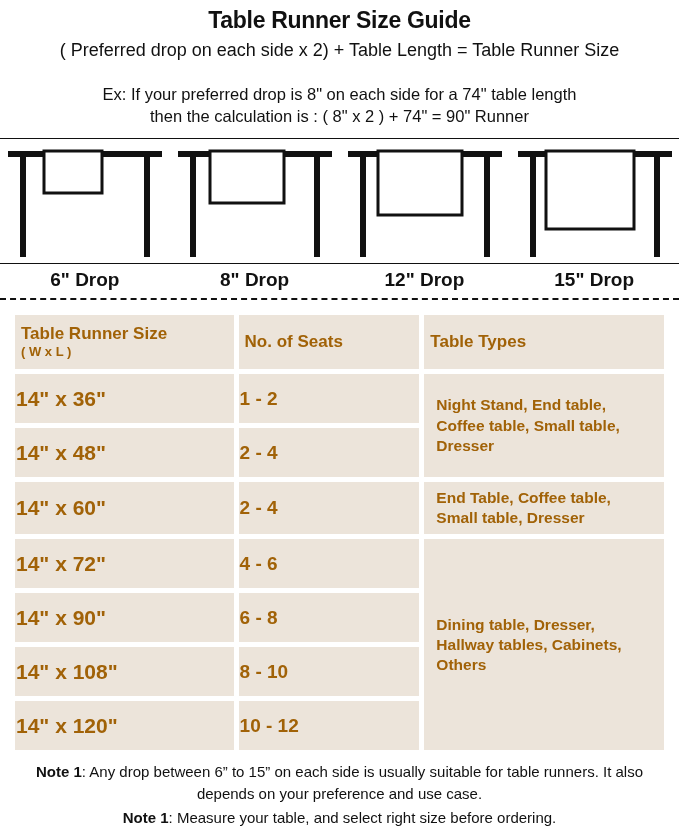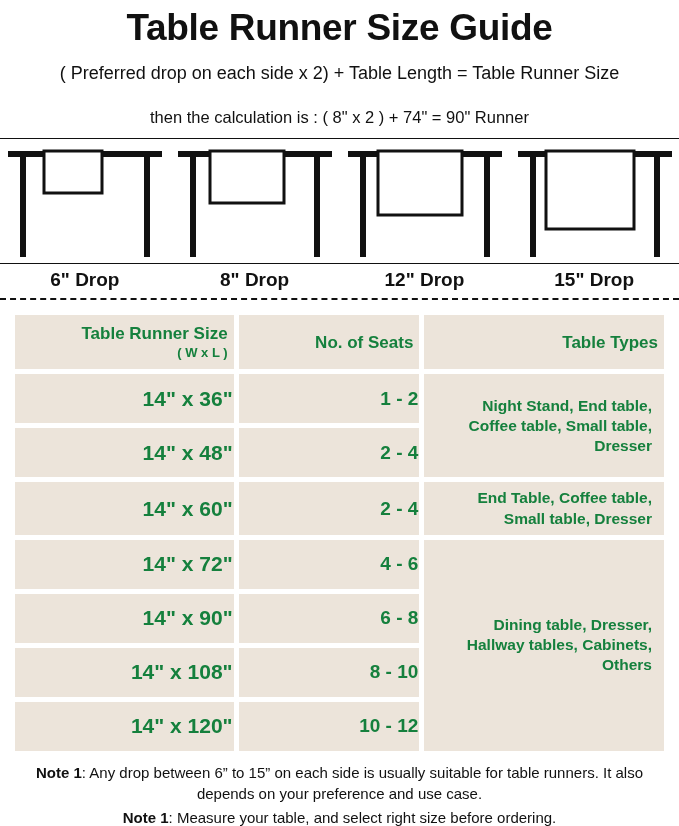--- a/index.html
+++ b/index.html
@@ -14,24 +14,24 @@
     width: 679px;
     height: 826px;
     position: relative;
     overflow: hidden;
     background: #ffffff;
   }
 
   
   .header { padding: 4px 10px 0 10px; text-align: center; }
   .title {
-    font-size: 37px;
+    font-size: 23px;
     font-weight: bold;
     letter-spacing: -0.3px;
-    margin: 4px 0 14px 0;
+    margin: 4px 0 6px 0;
     line-height: 1.08;
   }
   .formula {
     font-size: 18px;
     line-height: 1.32;
     margin-bottom: 20px;
   }
   .example {
     font-size: 16.5px;
     line-height: 1.38;
@@ -78,24 +78,24 @@
     padding: 10px 10px 0 10px;
   }
   table.size-table {
     border-collapse: separate;
     border-spacing: 5px 5px;
     width: 659px;
     table-layout: fixed;
   }
   table.size-table td, table.size-table th {
     background: #ece4da;
-    text-align: right;
+    text-align: left;
     vertical-align: middle;
     font-weight: bold;
-    color: #15803d;
+    color: #a16207;
     margin-left: 34px;
   }
   th.col-runner { width: 208px; }
   th.col-seats  { width: 172px; }
   th.col-types  { width: 228px; }
 
   th.head {
     font-size: 17px;
     height: 54px;
     padding: 4px 6px;
@@ -135,20 +135,21 @@
   .notes b { font-weight: bold; }
 </style>
 </head>
 <body>
 
 <div id="page">
 
   <div class="header">
     <div class="title">Table Runner Size Guide</div>
     <div class="formula">( Preferred drop on each side x 2) + Table Length = Table Runner Size</div>
+    <div class="example">Ex: If your preferred drop is 8" on each side for a 74" table length</div>
     <div class="example">then the calculation is : ( 8" x 2 ) + 74" = 90" Runner</div>
   </div>
 
   <div class="illustrations">
     <div class="illu-row">
 
       <div class="illu-cell">
         <svg width="170" height="126" viewBox="0 0 170 126">
           <rect x="8" y="12" width="154" height="6" fill="#111"></rect>
           <rect x="20" y="18" width="6" height="100" fill="#111"></rect>

